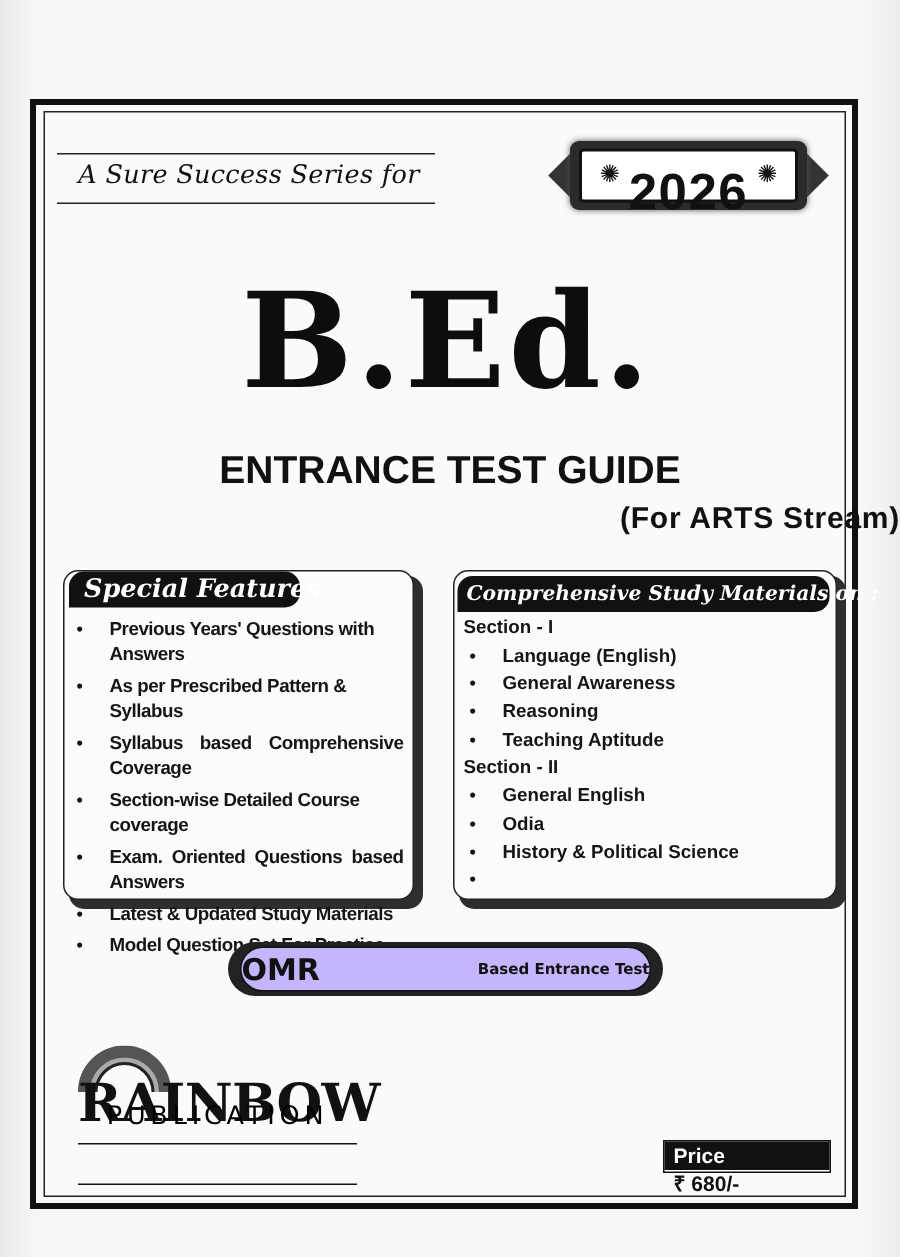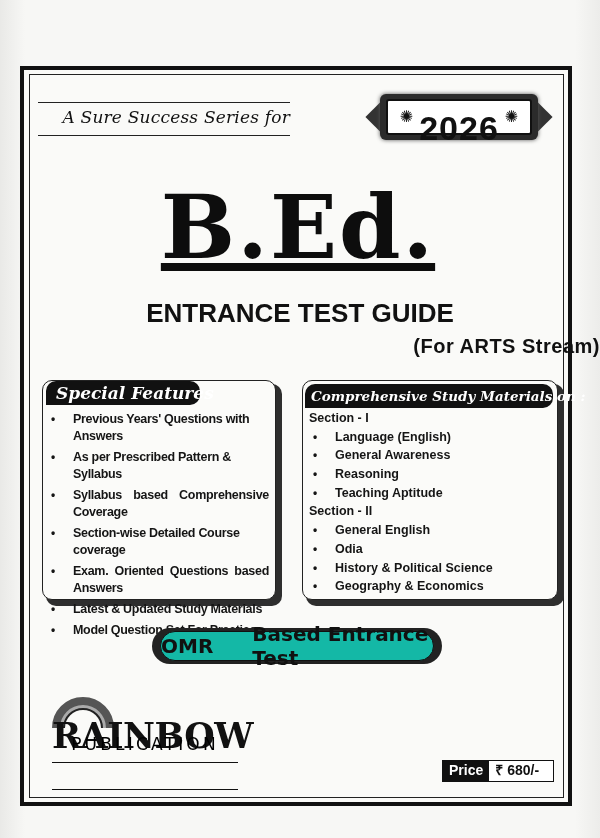--- a/index.html
+++ b/index.html
@@ -21,21 +21,21 @@
   .inner-frame {
     position:absolute; left:29px; top:74px; width:535px; height:724px;
     border:1.5px solid #222; box-sizing:border-box;
   }
   
   .tagline-wrap { position:absolute; left:38px; top:102px; width:252px; height:36px; }
   .tagline-rule { position:absolute; left:0; width:252px; height:0; border-top:1.5px solid #222; }
   .tagline-rule.top { top:0; }
   .tagline-rule.bottom { top:33px; }
   .tagline {
-    position:absolute; left:4px; top:5px; width:248px; text-align:right;
+    position:absolute; left:4px; top:5px; width:248px; text-align:center;
     font-family:"DejaVu Serif", serif; font-style:italic; font-size:17px; color:#111;
     letter-spacing:0.2px;
   }
   
   .year-badge {
     position:absolute; left:368px; top:90px; width:182px; height:56px;
   }
   .year-badge .diamond-l, .year-badge .diamond-r {
     position:absolute; top:16px; width:22px; height:22px;
     background:#333; transform:rotate(45deg);
@@ -51,21 +51,21 @@
     position:absolute; left:18px; top:9px; width:146px; height:36px;
     background:#fff; border:2px solid #111; box-sizing:border-box; border-radius:3px;
     display:flex; align-items:center; justify-content:center; gap:6px;
   }
   .sunburst { font-size:16px; color:#111; line-height:1; }
   .year-text { font-family:"Liberation Sans", sans-serif; font-weight:bold; font-size:34px; letter-spacing:1px; line-height:1;margin-top:22px; }
 
   .bed-title {
     position:absolute; left:0; top:183px; width:596px; text-align:center;
     font-family:"DejaVu Serif", serif; font-weight:bold; font-size:88px; letter-spacing:2px;
-    color:#0d0d0d; line-height:1;text-decoration:underline;
+    color:#0d0d0d; line-height:1;
   }
   .subtitle {
     position:absolute; left:0; top:298px; width:600px; text-align:center;
     font-weight:bold; font-size:26px; color:#111;
   }
   .stream {
     position:absolute; left:0; top:335px; width:600px; text-align:right;
     font-weight:bold; font-size:20px; color:#111; letter-spacing:0.5px;
   }
 
@@ -95,25 +95,25 @@
     padding-left:0 !important;
   }
 
   
   .omr-pill {
     position:absolute; left:152px; top:628px; width:290px; height:36px;
     background:#222; border-radius:18px;
   }
   .omr-pill-inner {
     position:absolute; left:8px; top:3px; width:274px; height:30px;
-    background:#14b8a6; border:1.5px solid #111; border-radius:15px; box-sizing:border-box;
-    display:flex; align-items:center; justify-content:space-between; gap:19px;
+    background:#c4b5fd; border:1.5px solid #111; border-radius:15px; box-sizing:border-box;
+    display:flex; align-items:center; justify-content:space-between; gap:5px;
   }
   .omr-strong { font-family:"DejaVu Sans", sans-serif; font-weight:bold; font-size:20px; }
-  .omr-rest { font-family:"DejaVu Sans", sans-serif; font-weight:bold; font-size:20px;margin-left:20px; }
+  .omr-rest { font-family:"DejaVu Sans", sans-serif; font-weight:bold; font-size:10px; }
 
   
   .rainbow-arc {
     position:absolute; left:52px; top:697px; width:62px; height:62px; box-sizing:border-box;
     border-radius:50%; border:10px solid #555;
     clip-path:inset(0 0 50% 0);
     box-shadow: inset 0 0 0 3px #222;
   }
   .rainbow-arc-2 {
     position:absolute; left:60px; top:705px; width:46px; height:46px; box-sizing:border-box;
@@ -128,21 +128,21 @@
   .pub-rule.a { top:762px; }
   .pub-rule.b { top:789px; }
   .pub-sub {
     position:absolute; left:52px; top:734px; width:186px; text-align:center;
     font-family:"DejaVu Sans", sans-serif; font-size:17px; letter-spacing:3.2px; color:#000000;
   }
 
   
   .price-tag {
     position:absolute; left:442px; top:760px; width:112px; height:22px;
-    border:1.5px solid #111; box-sizing:border-box; display:flex; background:#fff;
+    border:1.5px solid #111; box-sizing:border-box; display:flex; background:#fff;flex-direction:column;
   }
   .price-label {
     background:#111; color:#fff; font-weight:bold; font-size:14px; padding:0 6px; line-height:19px;
   }
   .price-value {
     font-weight:bold; font-size:14px; padding:0 6px; line-height:19px; color:#111; white-space:nowrap;
   }
 </style>
 </head>
 <body>
@@ -192,21 +192,21 @@
   <ul class="study-list" style="left:6px; top:28px; width:240px;">
     <li class="section-label">Section - I</li>
     <li><span class="bullet">•</span><span>Language (English)</span></li>
     <li><span class="bullet">•</span><span>General Awareness</span></li>
     <li><span class="bullet">•</span><span>Reasoning</span></li>
     <li><span class="bullet">•</span><span>Teaching Aptitude</span></li>
     <li class="section-label">Section - II</li>
     <li><span class="bullet">•</span><span>General English</span></li>
     <li><span class="bullet">•</span><span>Odia</span></li>
     <li><span class="bullet">•</span><span>History &amp; Political Science</span></li>
-    <li><span class="bullet">•</span><span>Geography &amp; Economics</span></li>
+    <li><span class="bullet">•</span></li>
   </ul>
 </div>
 
 <div class="omr-pill">
   <div class="omr-pill-inner">
     <span class="omr-strong">OMR</span>
     <span class="omr-rest">Based Entrance Test</span>
   </div>
 </div>
 

